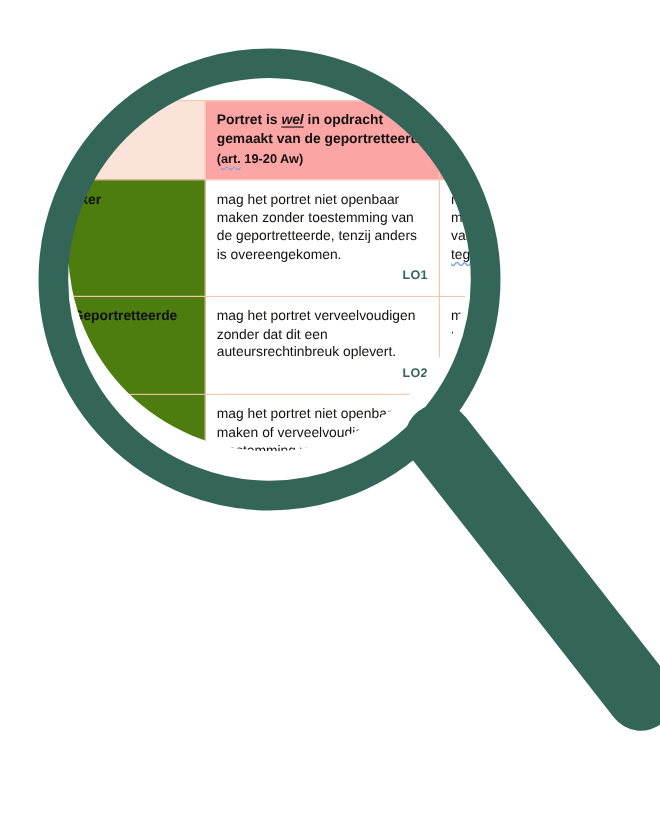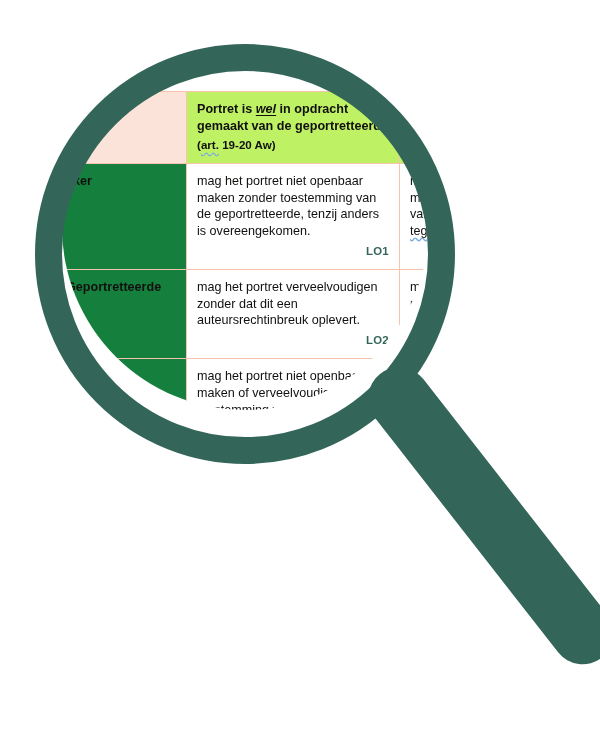--- a/index.html
+++ b/index.html
@@ -24,25 +24,25 @@
     background:#ffffff;
   }
   table.doc td{
     border:1px solid #f6c3ad;
     vertical-align:top;
     padding:9px 10px 10px 10px;
     font-size:12.6px;line-height:1.33;color:#12100f;
   }
   td.corner{background:#fbe3da;border-color:#f6c3ad;}
   td.colhead{
-    background:#bef264;font-weight:bold;font-size:13.2px;line-height:1.3;
+    background:#fca5a5;font-weight:bold;font-size:13.2px;line-height:1.3;
     padding:12px 11px 13px 11px;
   }
   td.rowhead{
-    background:#15803d;font-weight:bold;font-size:13.2px;
+    background:#4d7c0f;font-weight:bold;font-size:13.2px;
     padding:11px 10px;
   }
   col.c1{width:131px;} col.c2{width:213px;} col.c3{width:213px;}
   .artline{font-weight:bold;font-size:11.6px;display:block;margin-top:3px;}
   .sp{
     text-decoration:underline wavy #7aa7e8;
     text-decoration-skip-ink:none;
     text-underline-offset:2px;
   }
   .u-em{font-style:italic;text-decoration:underline;text-underline-offset:2px;}

